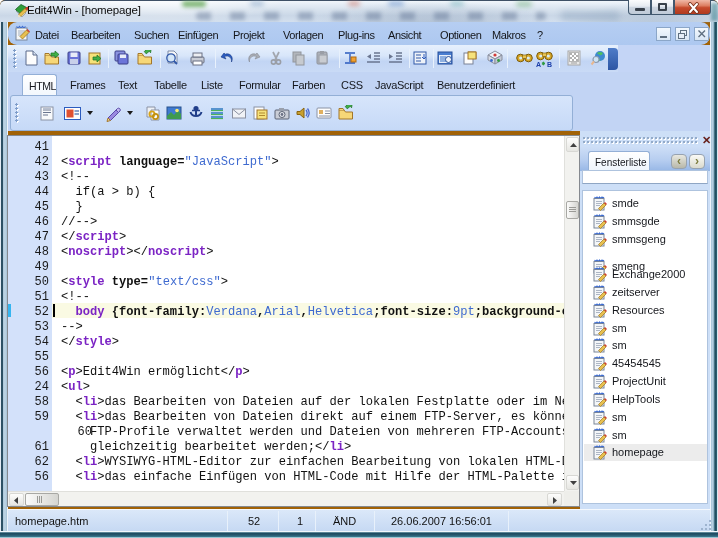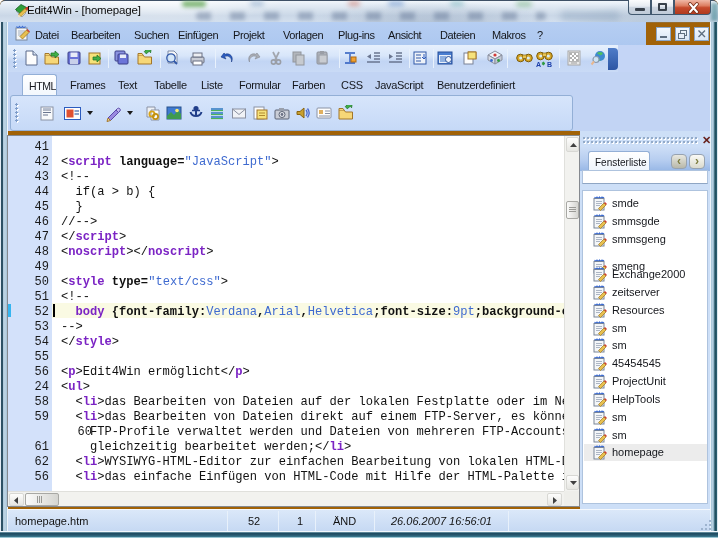--- a/index.html
+++ b/index.html
@@ -22,21 +22,21 @@
 #wb2{left:23px;width:23px;}
 #wb3{left:46px;width:37px;border-radius:0 0 4px 0;background:linear-gradient(180deg,#f0b9a7 0%,#dd7f63 40%,#c64a2c 55%,#b03a1e 100%);}
 #wb1 i{left:6px;top:8px;width:10px;height:3px;background:#38414b;border-radius:1px;}
 #wb2 i{left:6px;top:3px;width:9px;height:8px;border:2px solid #38414b;border-radius:1px;background:transparent;}
 #wb3 svg{left:12px;top:2px;}
 
 .bl{left:0;top:22px;width:8px;height:509px;background:linear-gradient(90deg,#e2ebf4 0,#e2ebf4 1px,#2c5165 1px,#2c5165 3px,#abc6d8 3px,#bfd6e6 5px,#a3c0d4 7px,#eef4fa 7px,#eef4fa 8px);}
 .br{left:710px;top:22px;width:8px;height:509px;background:linear-gradient(90deg,#eef4fa 0,#eef4fa 1px,#a5c4d8 1px,#bcd4e4 3px,#6f9cb0 4px,#1e4a5a 5px,#2c6374 7px,#dce8f0 7px);}
 .bb{left:0;top:531px;width:718px;height:7px;background:linear-gradient(180deg,#f2f7fb 0,#f2f7fb 1px,#9cc2d0 1px,#1d4a60 2px,#26576d 4px,#3c7c92 6px,#9cc8d4 6px);}
 
-#menubar{left:8px;top:22px;width:638px;height:23px;background:linear-gradient(180deg,#b6cef2 0%,#adc8f0 100%);}
+#menubar{left:8px;top:22px;width:702px;height:23px;background:linear-gradient(180deg,#b6cef2 0%,#adc8f0 100%);border-radius:9px;}
 #menubar span{top:7px;font-size:11px;letter-spacing:-0.4px;color:#14161a;}
 #mdibtns .mb{top:5px;width:15px;height:14px;background:linear-gradient(180deg,#f3f8fd,#d9e6f5);border:1px solid #8ba6c8;}
 
 #toolbar1{left:8px;top:45px;width:702px;height:27px;background:#c4d5f6;}
 #tb1grad{left:0;top:0;width:610px;height:27px;background:linear-gradient(180deg,#e7f0fd 0%,#d8e6fa 40%,#c2d5f4 60%,#c9daf6 100%);}
 .grip{width:4px;background-image:radial-gradient(circle at 1.5px 1.5px,#7e9cc8 1.2px,rgba(0,0,0,0) 1.3px),radial-gradient(circle at 2.5px 2.5px,#ffffff 1.2px,rgba(0,0,0,0) 1.3px);background-size:4px 4px;}
 #toolbar1 .grip{left:5px;top:4px;height:19px;}
 .tsep{width:1px;background:#9bb4da;border-right:1px solid #e8f1fc;}
 #toolbar1 .tsep{top:4px;height:19px;}
 .ic{width:17px;height:17px;top:5px;}
@@ -150,21 +150,21 @@
         </svg>
       </div>
       <span style="left:27px;">Datei</span>
       <span style="left:63px;">Bearbeiten</span>
       <span style="left:126px;">Suchen</span>
       <span style="left:170px;">Einfügen</span>
       <span style="left:225px;">Projekt</span>
       <span style="left:275px;">Vorlagen</span>
       <span style="left:330px;">Plug-ins</span>
       <span style="left:380px;">Ansicht</span>
-      <span style="left:432px;">Dateien</span>
+      <span style="left:432px;">Optionen</span>
       <span style="left:484px;">Makros</span>
       <span style="left:529px;">?</span>
       <div id="mdibtns">
 <div class="mb" style="left:648px;">
           <svg width="13" height="12">
             <rect x="3" y="8" width="7" height="2" fill="#5f6f80"></rect>
           </svg>
         </div>
 <div class="mb" style="left:667px;">
           <svg width="13" height="12">
@@ -750,21 +750,21 @@
 
   <div id="status">
     <span style="left:7px;">homepage.htm</span>
     <div class="ssep" style="left:219px;"></div>
     <span style="left:240px;">52</span>
     <div class="ssep" style="left:270px;"></div>
     <span style="left:289px;">1</span>
     <div class="ssep" style="left:307px;"></div>
     <span style="left:325px;">ÄND</span>
     <div class="ssep" style="left:366px;"></div>
-    <span style="left:383px;font-style:italic;">26.06.2007 16:56:01</span>
+    <span style="left:383px;">26.06.2007 16:56:01</span>
     <div class="ssep" style="left:500px;"></div>
     <svg id="sgrip" width="12" height="11">
         <g fill="#9eb4cf">
           <rect x="8" y="8" width="2" height="2"></rect>
           <rect x="4" y="8" width="2" height="2"></rect>
           <rect x="0" y="8" width="2" height="2"></rect>
           <rect x="8" y="4" width="2" height="2"></rect>
           <rect x="4" y="4" width="2" height="2"></rect>
           <rect x="8" y="0" width="2" height="2"></rect>
         </g>

